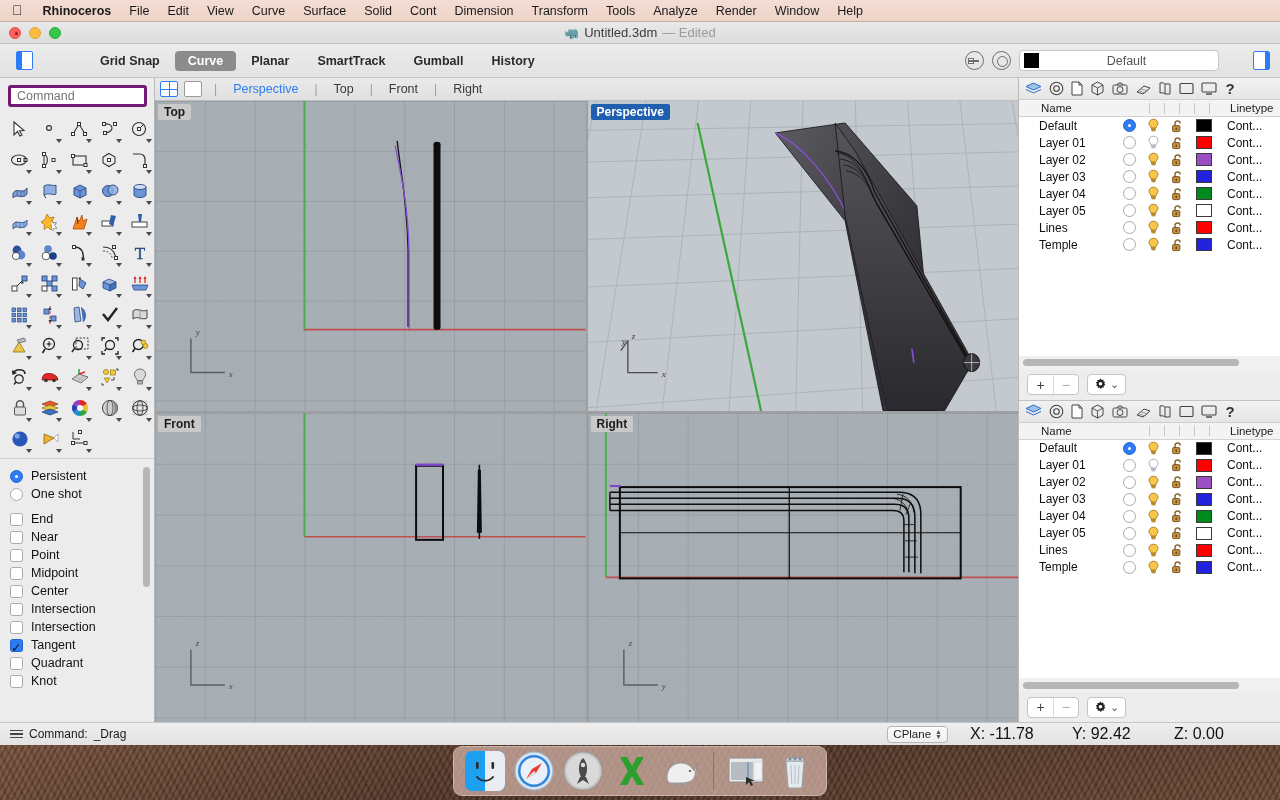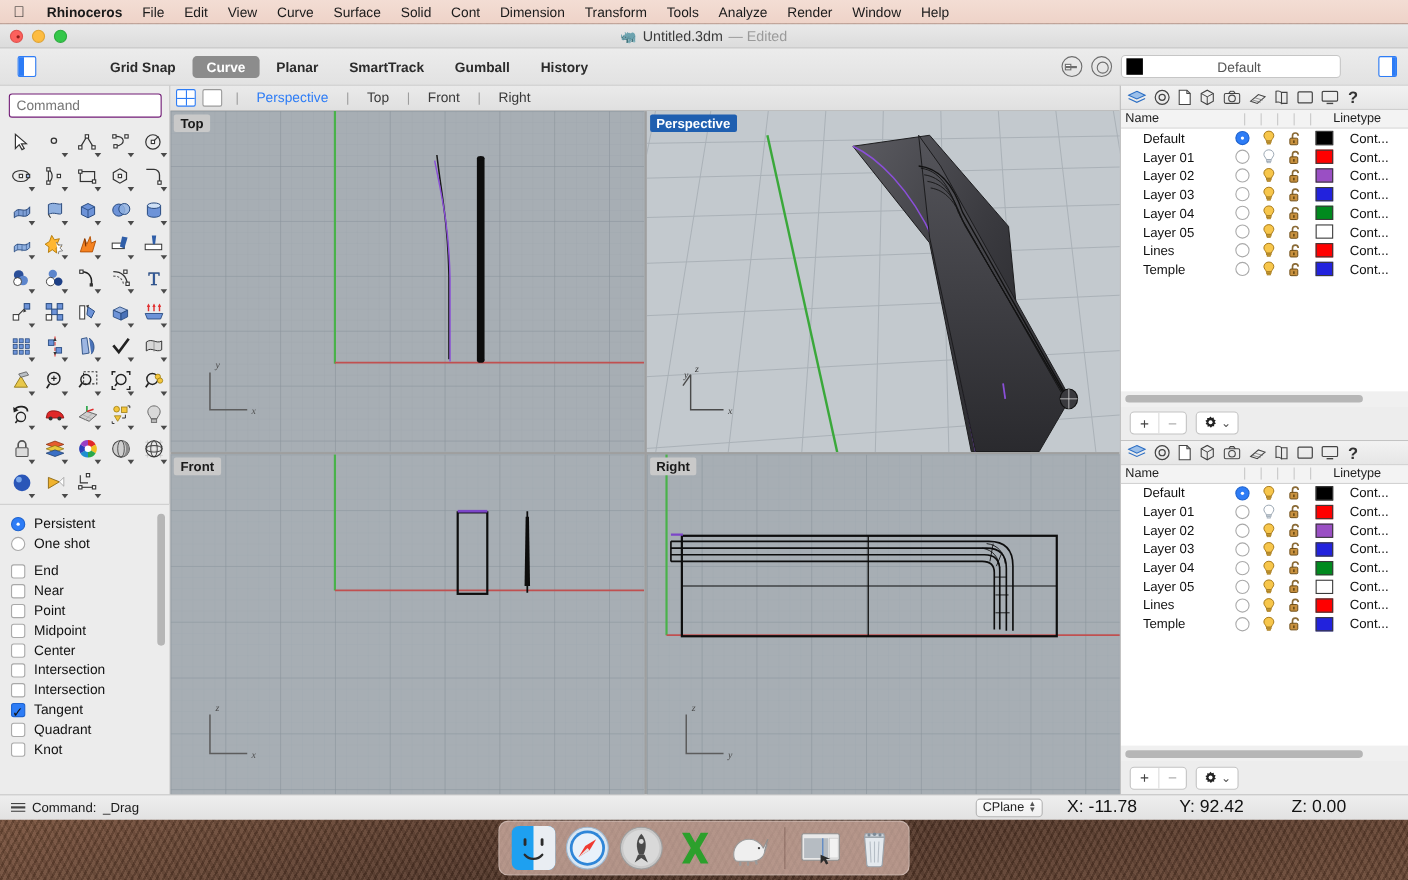--- a/index.html
+++ b/index.html
@@ -69,21 +69,21 @@
   #layerbox .sw{width:15px;height:15px;background:#000;}
   #layerbox .lbl{flex:1;text-align:center;font-size:12.5px;color:#555;}
 
   
   #bodyrow{flex:1;display:flex;min-height:0;}
 
   
   #lefttool{width:155px;background:#ececec;border-right:1px solid #b9b9b9;
     display:flex;flex-direction:column;min-height:0;}
   #cmdwrap{padding:7px 8px 5px 8px;}
-  #cmdinput{width:139px;height:22px;background:#fff;border:1px solid #701a75;border-radius:3px;
+  #cmdinput{width:139px;height:22px;background:#fff;border:3px solid #701a75;border-radius:3px;
     font-size:12.5px;color:#aaa;padding:0 6px;font-family:"Liberation Sans",sans-serif;}
   #iconpad{flex:0 0 auto;padding:2px 5px 4px 5px;}
   .igrid{display:grid;grid-template-columns:repeat(5,29px);gap:1px 1px;}
   .ic{width:29px;height:30px;position:relative;cursor:pointer;
     display:flex;align-items:center;justify-content:center;}
   .ic svg{display:block;}
   .ic .tri{position:absolute;right:2px;bottom:1px;width:0;height:0;
     border-left:3.4px solid transparent;border-right:3.4px solid transparent;border-top:4px solid #4a4a4a;}
 
   
@@ -130,21 +130,21 @@
 
   
   #rightcol{width:262px;background:#ececec;border-left:1px solid #b9b9b9;
     display:flex;flex-direction:column;min-height:0;}
   .lpanel{flex:1;display:flex;flex-direction:column;min-height:0;border-bottom:1px solid #c3c3c3;}
   .ptoolbar{height:22px;background:linear-gradient(#f2f2f2,#e6e6e6);border-bottom:1px solid #cfcfcf;
     display:flex;align-items:center;gap:7px;padding:0 6px;}
   .ptoolbar .pi{cursor:pointer;display:flex;align-items:center;}
   .pthead{height:17px;background:#f3f3f3;border-bottom:1px solid #d2d2d2;
     display:flex;align-items:center;font-size:11.5px;color:#222;}
-  .pthead .c-name{width:112px;padding-left:4px;}
+  .pthead .c-name{width:112px;padding-left:4px;margin-left:18px;}
   .pthead .c-div{width:1px;height:11px;background:#c8c8c8;margin:0 14px 0 0;}
   .pthead .c-lt{flex:1;padding-left:6px;}
   .ptbody{flex:1;background:#fff;overflow:hidden;}
   .lrow{display:flex;align-items:center;height:17px;font-size:12px;color:#111;cursor:pointer;}
   .lrow .lname{width:98px;padding-left:20px;white-space:nowrap;overflow:hidden;}
   .lrow .lrad{width:24px;display:flex;justify-content:center;}
   .lrow .lrad i{width:13px;height:13px;border-radius:50%;border:1px solid #a9a9a9;background:#fff;
     display:block;position:relative;}
   .lrow .lrad i.on{background:#2d7cf6;border-color:#1e63cf;}
   .lrow .lrad i.on:after{content:"";position:absolute;left:4px;top:4px;width:3px;height:3px;

